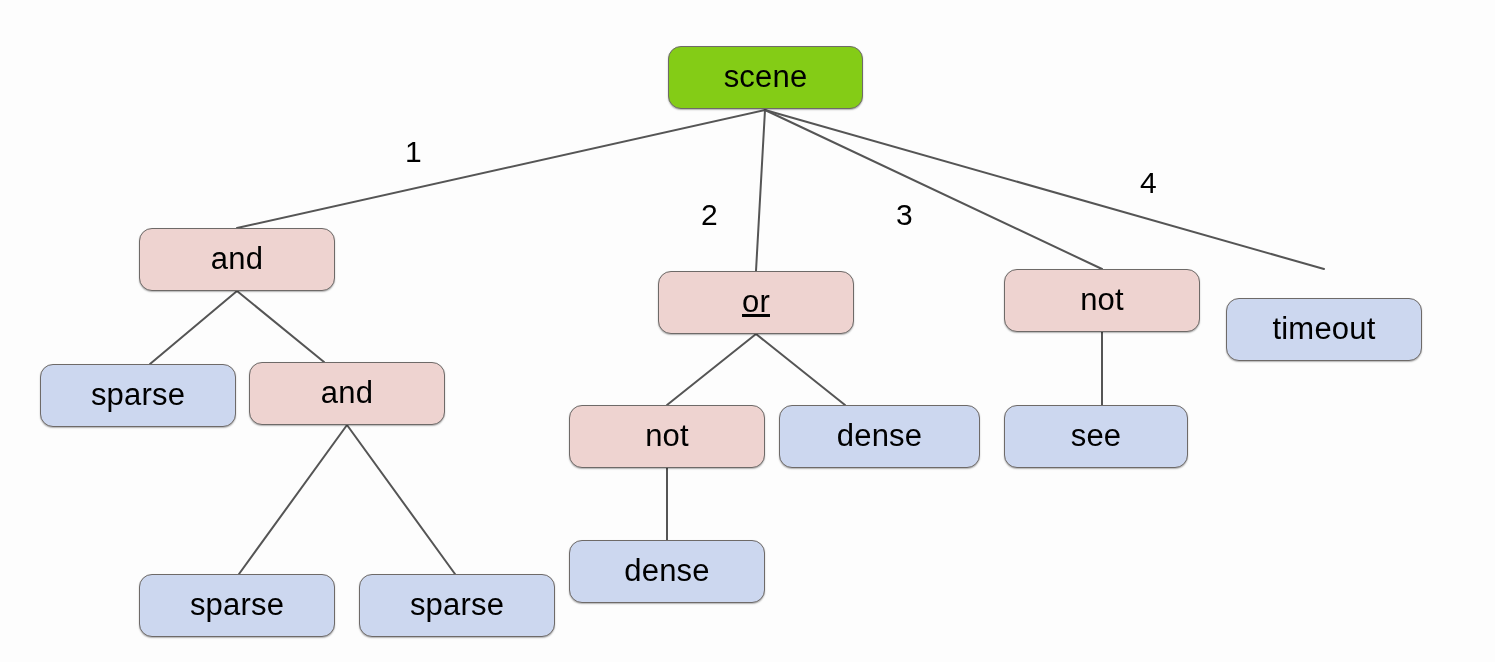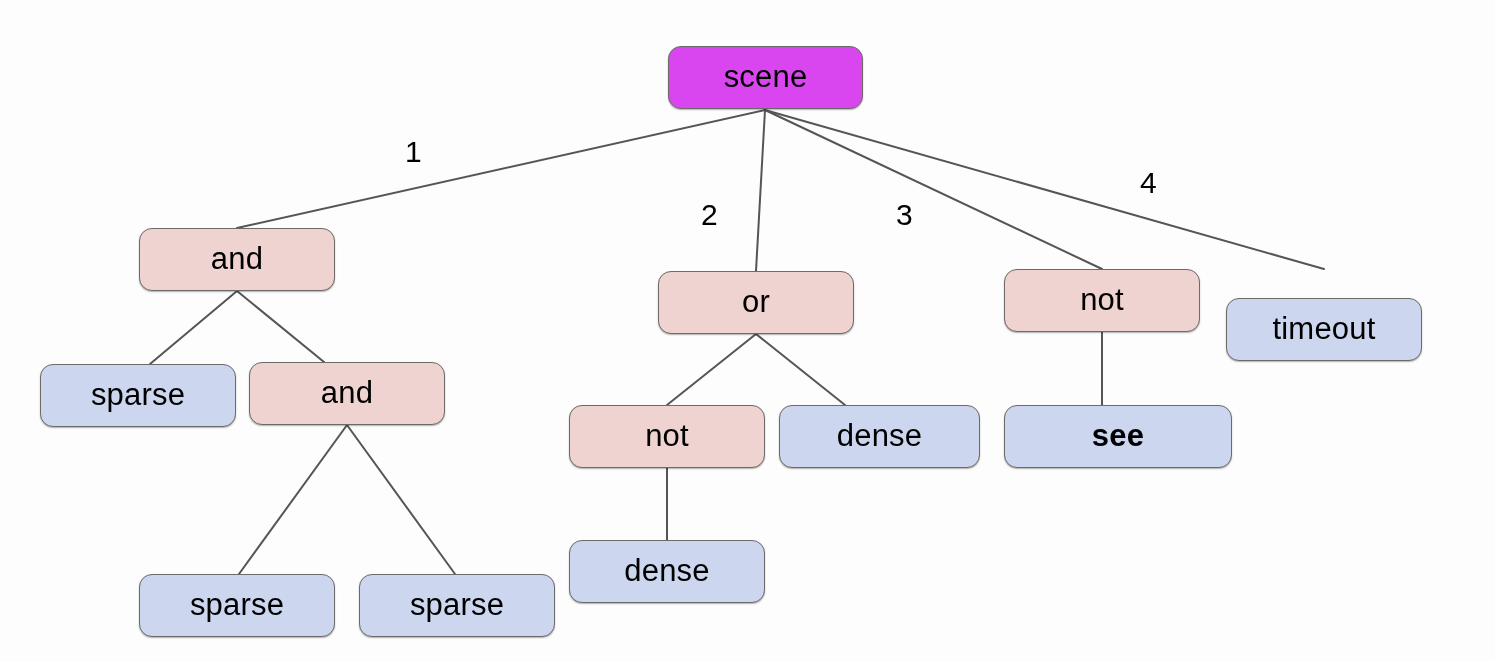--- a/index.html
+++ b/index.html
@@ -67,54 +67,54 @@
       <line x1="237" y1="291" x2="150" y2="364" stroke="#555555" stroke-width="2" stroke-linecap="round"></line>
       <line x1="237" y1="291" x2="324" y2="362" stroke="#555555" stroke-width="2" stroke-linecap="round"></line>
       <line x1="347" y1="425" x2="239" y2="574" stroke="#555555" stroke-width="2" stroke-linecap="round"></line>
       <line x1="347" y1="425" x2="455" y2="574" stroke="#555555" stroke-width="2" stroke-linecap="round"></line>
       <line x1="756" y1="334" x2="667" y2="405" stroke="#555555" stroke-width="2" stroke-linecap="round"></line>
       <line x1="756" y1="334" x2="845" y2="405" stroke="#555555" stroke-width="2" stroke-linecap="round"></line>
       <line x1="667" y1="468" x2="667" y2="540" stroke="#555555" stroke-width="2" stroke-linecap="round"></line>
       <line x1="1102" y1="332" x2="1102" y2="405" stroke="#555555" stroke-width="2" stroke-linecap="round"></line>
     </svg>
   <div id="node-layer">
-      <div class="node" style="left: 668px; top: 46px; width: 195px; height: 63px; background: #d946ef; border-color: rgb(110, 106, 104);">
+      <div class="node" style="left: 668px; top: 46px; width: 195px; height: 63px; background: #84cc16; border-color: rgb(110, 106, 104);">
         <span class="node-label">scene</span>
       </div>
       <div class="node" style="left: 139px; top: 228px; width: 196px; height: 63px; background: rgb(238, 211, 208); border-color: rgb(110, 106, 104);">
         <span class="node-label">and</span>
       </div>
       <div class="node" style="left: 40px; top: 364px; width: 196px; height: 63px; background: rgb(204, 215, 239); border-color: rgb(110, 106, 104);">
         <span class="node-label">sparse</span>
       </div>
       <div class="node" style="left: 249px; top: 362px; width: 196px; height: 63px; background: rgb(238, 211, 208); border-color: rgb(110, 106, 104);">
         <span class="node-label">and</span>
       </div>
       <div class="node" style="left: 139px; top: 574px; width: 196px; height: 63px; background: rgb(204, 215, 239); border-color: rgb(110, 106, 104);">
         <span class="node-label">sparse</span>
       </div>
       <div class="node" style="left: 359px; top: 574px; width: 196px; height: 63px; background: rgb(204, 215, 239); border-color: rgb(110, 106, 104);">
         <span class="node-label">sparse</span>
       </div>
-      <div class="node" style="left: 658px; top: 271px; width: 196px; height: 63px; background: rgb(238, 211, 208); border-color: rgb(110, 106, 104);">
+      <div class="node" style="left: 658px; top: 271px; width: 196px; height: 63px; background: rgb(238, 211, 208); border-color: rgb(110, 106, 104); text-decoration: underline;">
         <span class="node-label">or</span>
       </div>
       <div class="node" style="left: 569px; top: 405px; width: 196px; height: 63px; background: rgb(238, 211, 208); border-color: rgb(110, 106, 104);">
         <span class="node-label">not</span>
       </div>
       <div class="node" style="left: 779px; top: 405px; width: 201px; height: 63px; background: rgb(204, 215, 239); border-color: rgb(110, 106, 104);">
         <span class="node-label">dense</span>
       </div>
       <div class="node" style="left: 569px; top: 540px; width: 196px; height: 63px; background: rgb(204, 215, 239); border-color: rgb(110, 106, 104);">
         <span class="node-label">dense</span>
       </div>
       <div class="node" style="left: 1004px; top: 269px; width: 196px; height: 63px; background: rgb(238, 211, 208); border-color: rgb(110, 106, 104);">
         <span class="node-label">not</span>
       </div>
-      <div class="node" style="left: 1004px; top: 405px; width: 228px; height: 63px; background: rgb(204, 215, 239); border-color: rgb(110, 106, 104); font-weight: bold;">
+      <div class="node" style="left: 1004px; top: 405px; width: 184px; height: 63px; background: rgb(204, 215, 239); border-color: rgb(110, 106, 104);">
         <span class="node-label">see</span>
       </div>
       <div class="node" style="left: 1226px; top: 269px; width: 196px; height: 63px; background: rgb(204, 215, 239); border-color: rgb(110, 106, 104); margin-top: 29px;">
         <span class="node-label">timeout</span>
       </div>
     </div>
   <div id="label-layer">
       <div class="edge-label" style="left: 405px; top: 137px;">1</div>
       <div class="edge-label" style="left: 701px; top: 200px;">2</div>
       <div class="edge-label" style="left: 896px; top: 200px;">3</div>

